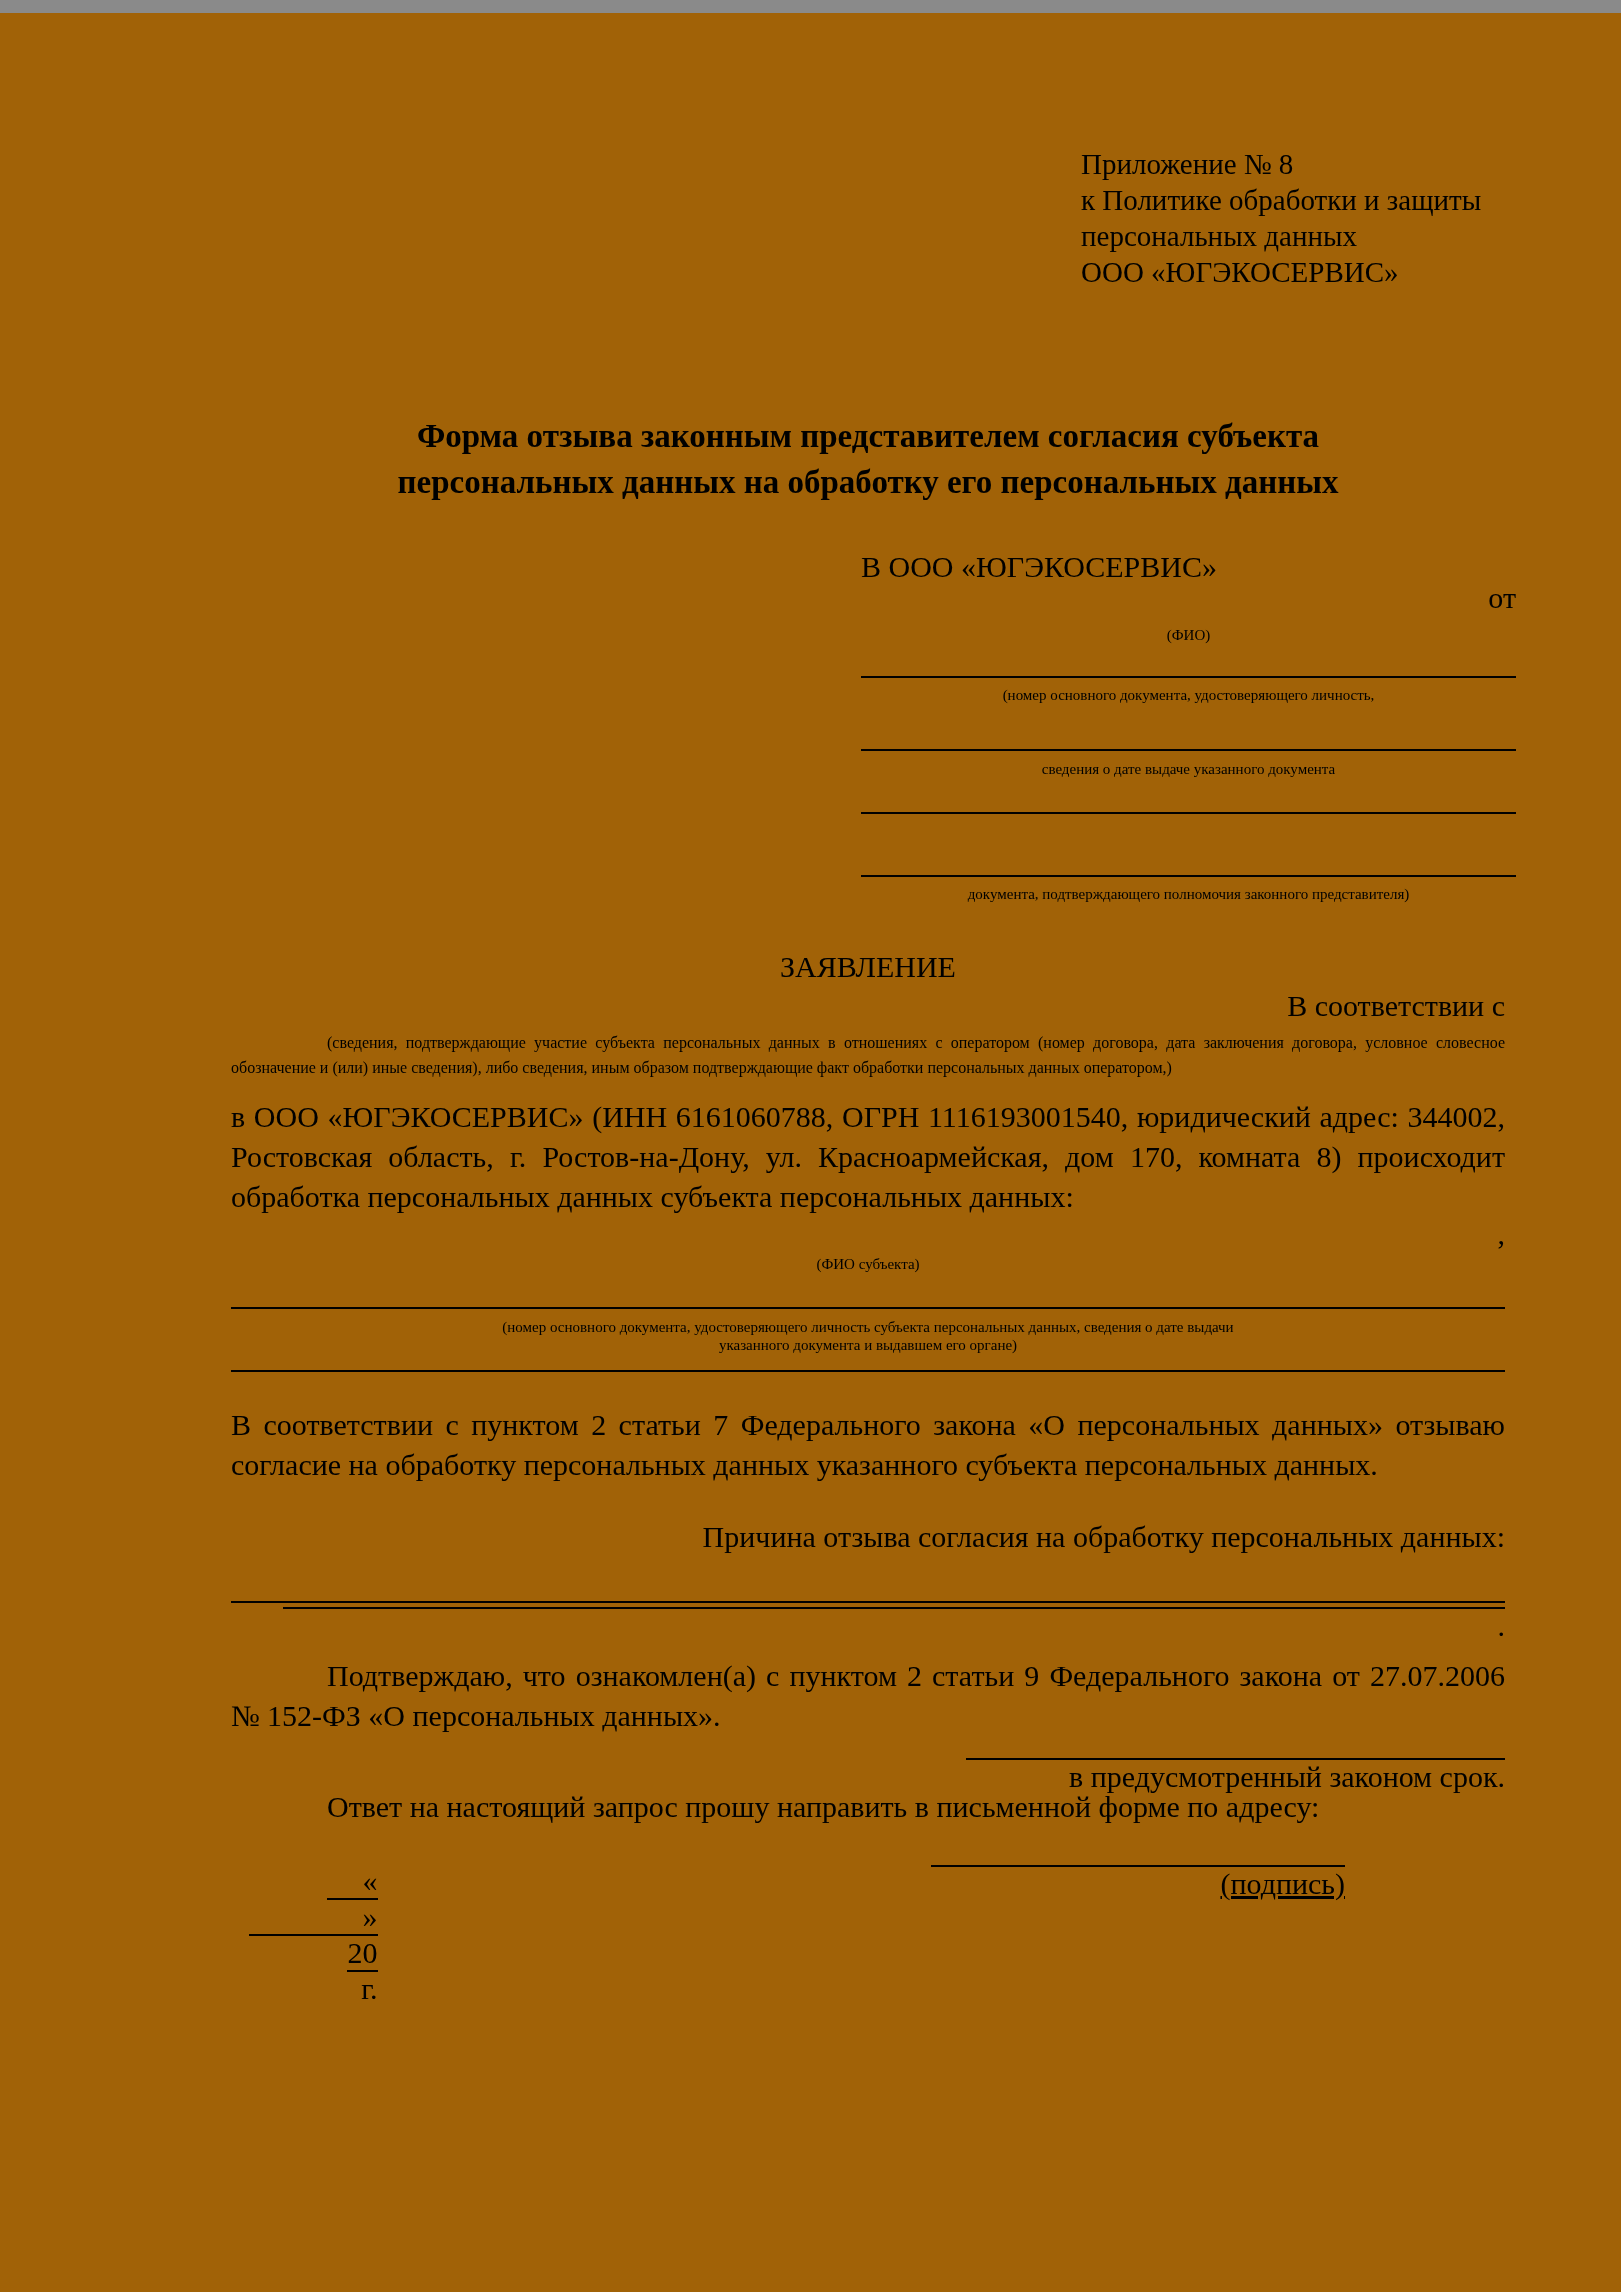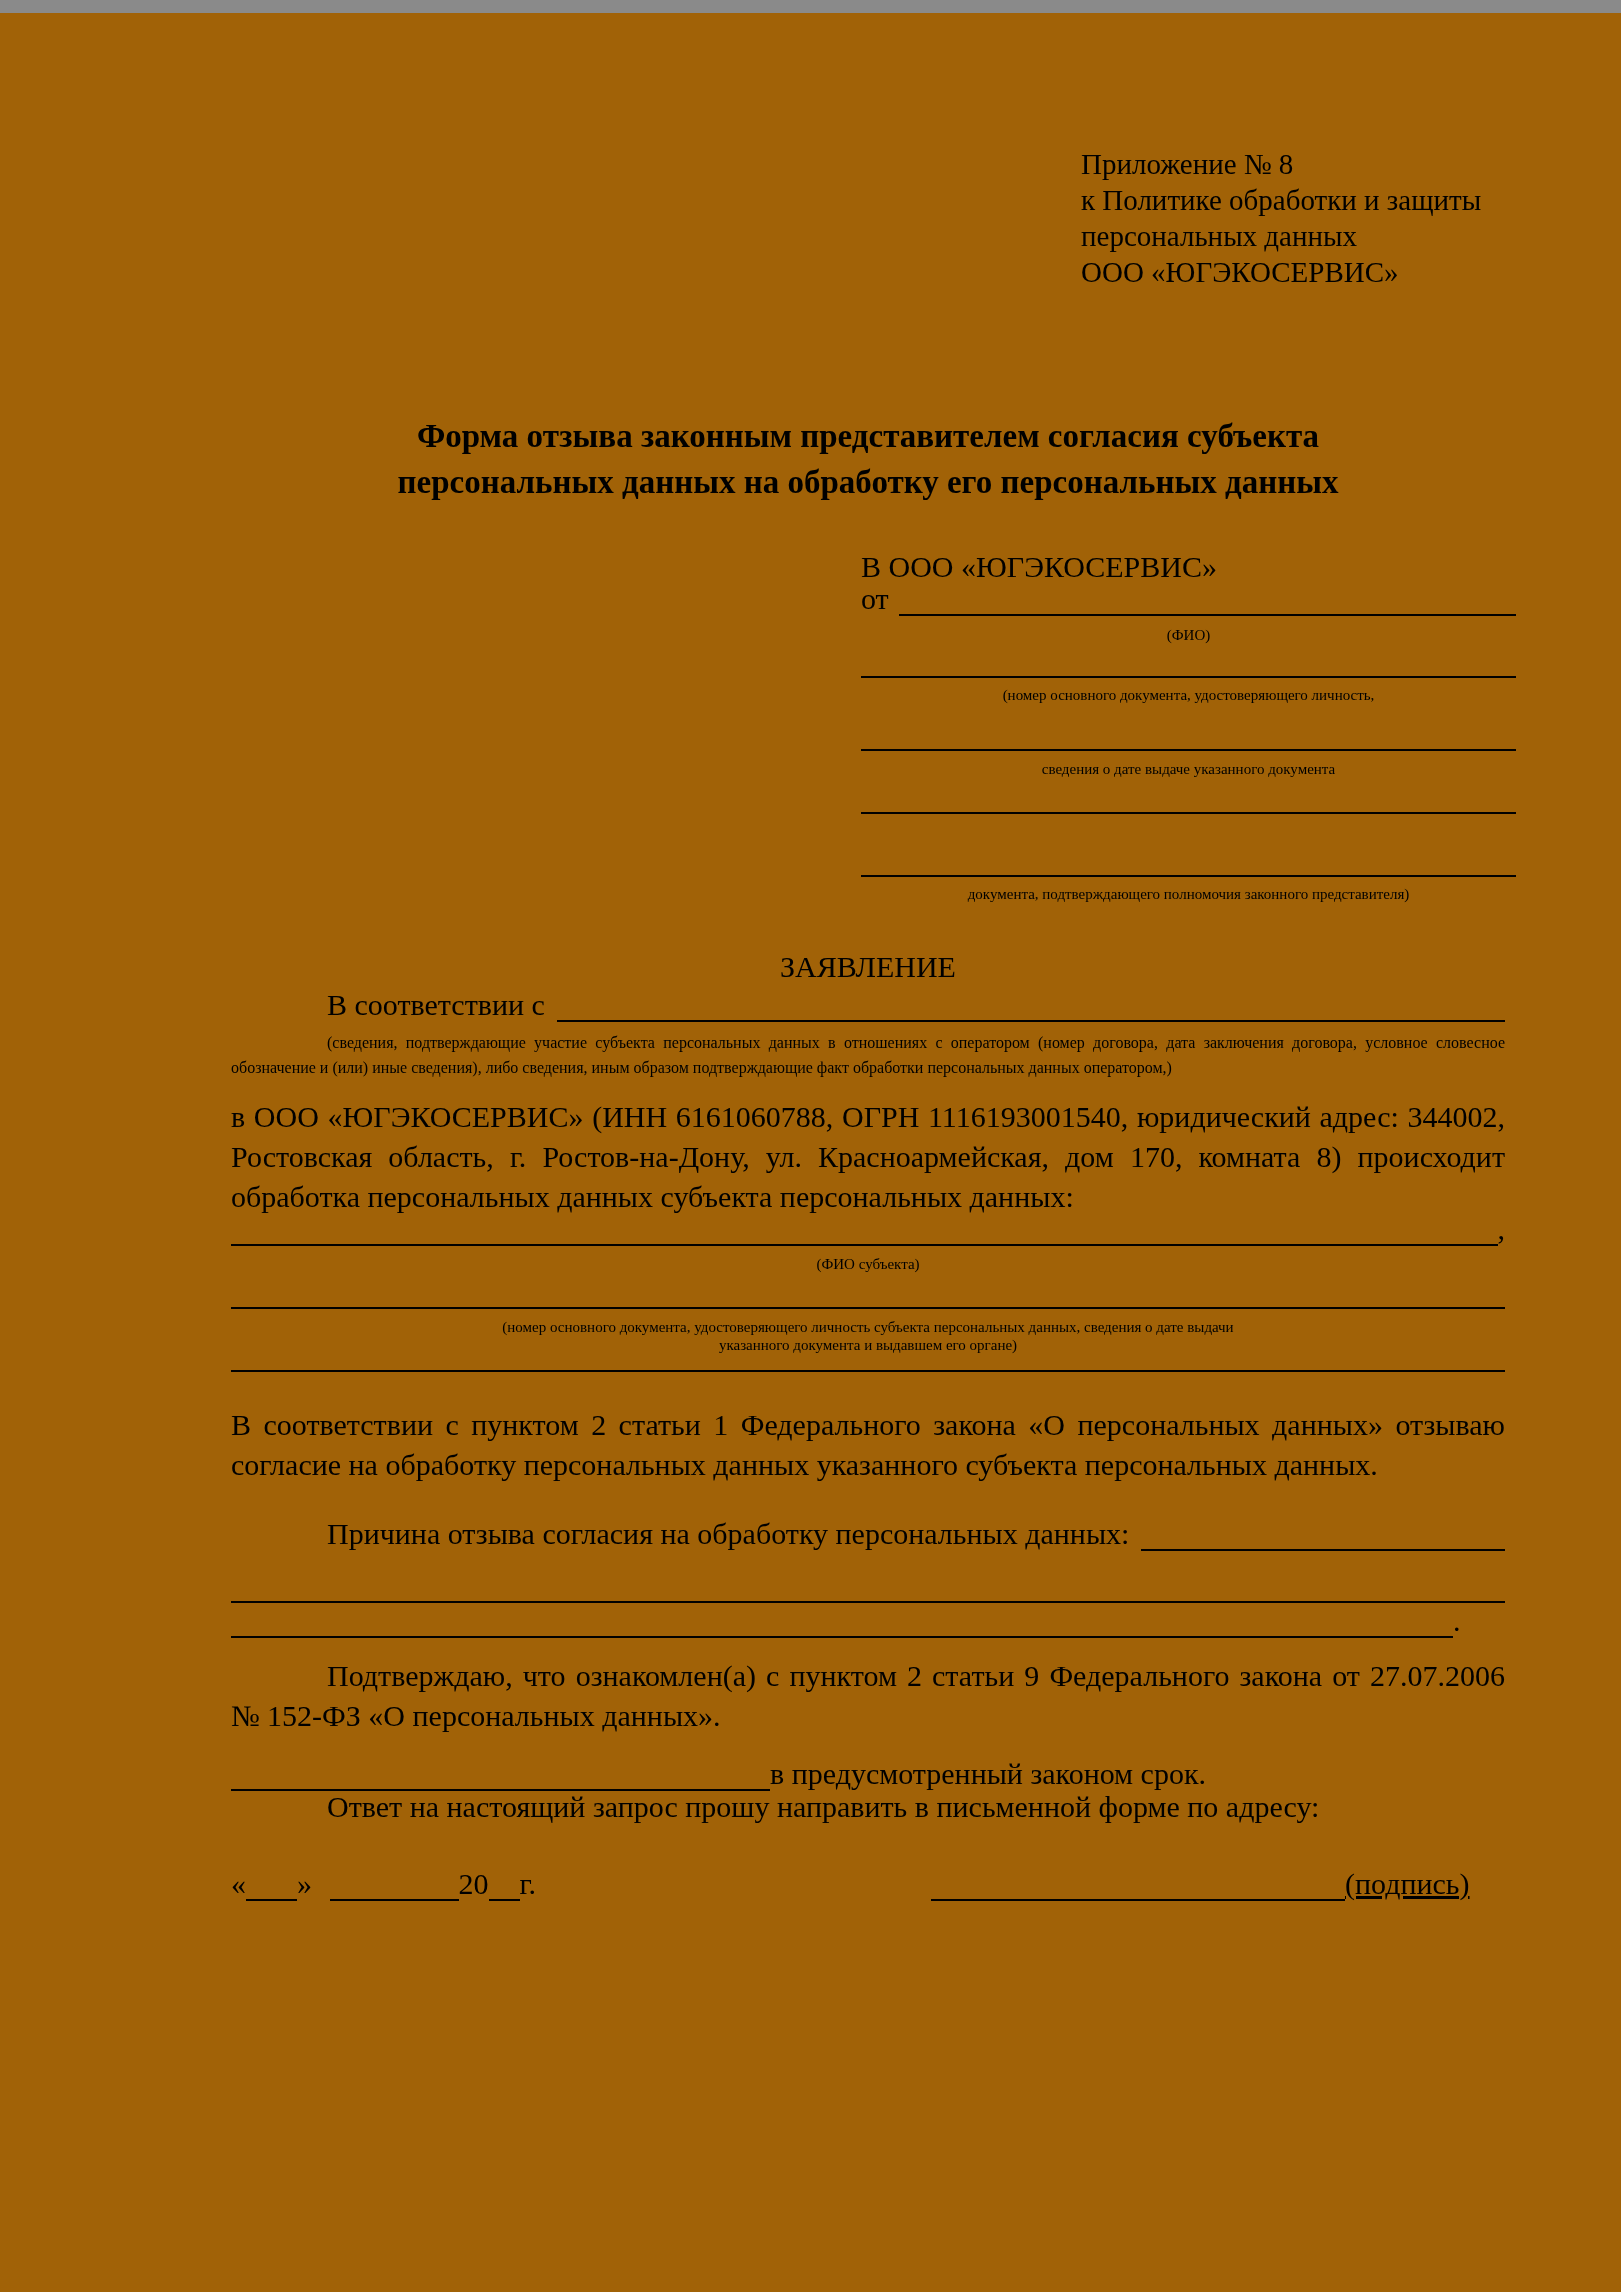--- a/index.html
+++ b/index.html
@@ -14,21 +14,21 @@
   }
   .abs { position:absolute; }
   .body-text { font-size:30px; line-height:40px; }
   .big { font-size:30px; }
   .caption { font-size:15px; line-height:25.5px; }
   .small-note { font-size:16px; line-height:25px; }
   .center { text-align:center; }
   .justify { text-align:justify; }
   .nowrap { white-space:nowrap; }
   .rule { border-top:2.9px solid #000; height:0; }
-  .row { display:flex; align-items:flex-end; }
+  .row { display:flex; align-items:flex-end;flex-direction:column; }
   .fill { flex:1 1 auto; border-bottom:2.9px solid #000; height:3.9px; }
   .blank { display:inline-block; border-bottom:2.9px solid #000; height:3.9px; }
   .appendix { font-size:29px; line-height:36px; }
   .title { font-size:33px; line-height:46px; font-weight:bold; text-align:center; }
 </style>
 </head>
 <body>
 
 <div class="page">
 
@@ -78,21 +78,21 @@
     <span class="big">,</span>
   </div>
   <div class="abs caption center" style="left:231px; top:1239px; width:1274px;">(ФИО субъекта)</div>
 
   <div class="abs rule" style="left:231px; top:1294px; width:1274px;"></div>
   <div class="abs caption center" style="left:231px; top:1302px; width:1274px;">(номер основного документа, удостоверяющего личность субъекта персональных данных, сведения о дате выдачи</div>
 
   <div class="abs rule" style="left:231px; top:1357px; width:1274px;"></div>
   <div class="abs caption center" style="left:231px; top:1320px; width:1274px;">указанного документа и выдавшем его органе)</div>
 
-  <div class="abs body-text justify" style="left:231px; top:1392px; width:1274px;">В соответствии с пунктом 2 статьи 1 Федерального закона «О персональных данных» отзываю согласие на обработку персональных данных указанного субъекта персональных данных.</div>
+  <div class="abs body-text justify" style="left:231px; top:1392px; width:1274px;">В соответствии с пунктом 2 статьи 7 Федерального закона «О персональных данных» отзываю согласие на обработку персональных данных указанного субъекта персональных данных.</div>
 
   <div class="abs row" style="left:231px; top:1507px; width:1274px; height:31px;">
     <span class="big nowrap" style="margin-left:96px;">Причина отзыва согласия на обработку персональных данных:</span>
     <span class="fill" style="margin-left:11.8px;"></span>
   </div>
   <div class="abs rule" style="left:231px; top:1588px; width:1274px;"></div>
   <div class="abs row" style="left:231px; top:1594px; width:1274px; height:31px;">
     <span class="blank" style="width:1222px;"></span>
     <span class="big">.</span>
   </div>

